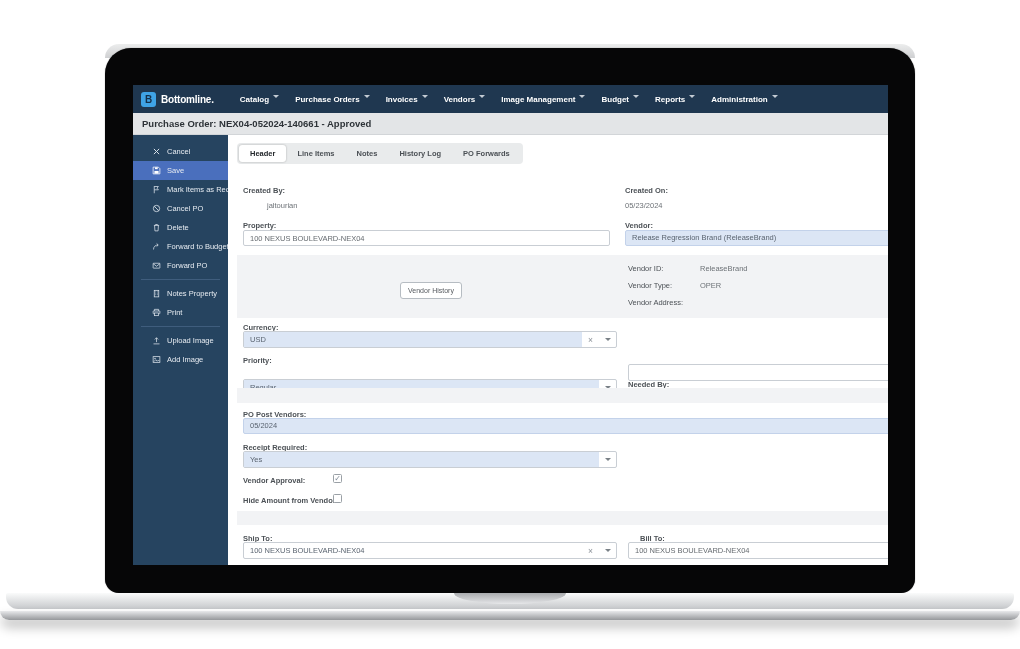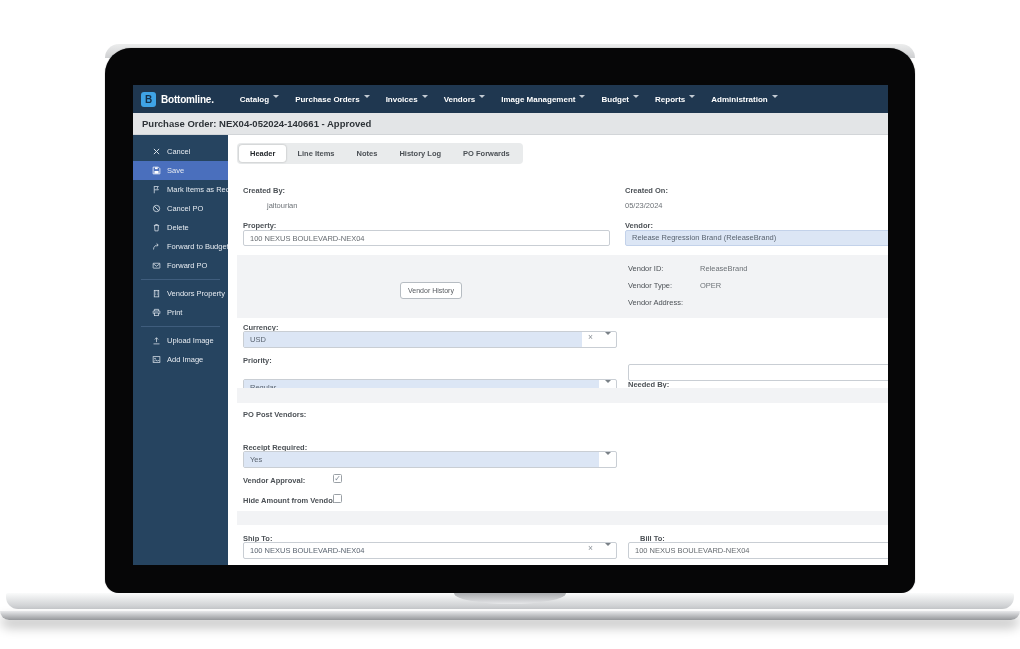--- a/index.html
+++ b/index.html
@@ -61,21 +61,21 @@
             color:#4b5055; border-radius:3px; cursor:pointer; white-space:nowrap; }
   .tab.active { background:#fff; color:#23272b; box-shadow:0 0 2px rgba(0,0,0,.3); }
 
   .label { position:absolute; font-size:7.5px; font-weight:bold; color:#4c5156; white-space:nowrap; }
   .value { position:absolute; font-size:7.5px; color:#6d7277; white-space:nowrap; }
   .tinput { position:absolute; height:16px; border:1px solid #c9ced4; background:#fff; border-radius:2px;
             font-size:7.5px; color:#666b70; padding:0 6px; font-family:inherit; }
   .bluebox { position:absolute; height:16px; background:#dce6f5; border:1px solid #c3d2ea; border-radius:2px;
             font-size:7.5px; color:#5a6470; line-height:14px; padding-left:6px; white-space:nowrap; overflow:hidden; }
   .select { position:absolute; height:17px; border:1px solid #c9ced4; background:#fff; border-radius:2px;
-            display:flex; align-items:flex-start; cursor:pointer; }
+            display:flex; align-items:center; cursor:pointer; }
   .select .fill { flex:1; font-size:7.5px; color:#5a6470; line-height:15px; padding-left:6px;
             white-space:nowrap; overflow:hidden; }
   .select .fill.blue { background:#dce6f5; }
   .select .clr { width:17px; display:flex; align-items:center; justify-content:center;
             color:#8a9097; font-size:8.5px; }
   .select .car { width:17px; display:flex; align-items:center; justify-content:center; }
   .car .tri { border-top-color:#7a8187; }
 
   .panel { position:absolute; background:#f2f3f5; }
   .vh-btn { position:absolute; left:172px; top:147px; width:62px; height:17px; background:#fff;
@@ -188,21 +188,21 @@
               <path d="M1.5 3.5 6 7l4.5-3.5" stroke="#dce4ec" stroke-width="1" fill="none"></path>
             </svg>
           <span>Forward PO</span>
         </div>
         <div class="side-divider"></div>
         <div class="side-item">
           <svg width="9" height="9" viewBox="0 0 12 12">
               <rect x="3" y="1.8" width="6" height="8.7" stroke="#dce4ec" stroke-width="1" fill="none"></rect>
               <path d="M4.5 3.7h1M6.6 3.7h1M4.5 5.6h1M6.6 5.6h1M4.5 7.5h1M6.6 7.5h1" stroke="#dce4ec" stroke-width=".9"></path>
             </svg>
-          <span>Vendors Property</span>
+          <span>Notes Property</span>
         </div>
         <div class="side-item">
           <svg width="9" height="9" viewBox="0 0 12 12">
               <path d="M3.2 4V1.8h5.6V4" stroke="#dce4ec" stroke-width="1" fill="none"></path>
               <rect x="1.5" y="4" width="9" height="3.6" rx=".5" stroke="#dce4ec" stroke-width="1" fill="none"></rect>
               <rect x="3.2" y="6.6" width="5.6" height="3.6" fill="#264460" stroke="#dce4ec" stroke-width="1"></rect>
             </svg>
           <span>Print</span>
         </div>
         <div class="side-divider"></div>
@@ -266,20 +266,21 @@
           <div class="car">
               <span class="tri"></span>
             </div>
         </div>
         <div class="label" style="left:400px; top:221px;margin-top:24px;">Needed By:</div>
         <input class="tinput" style="left: 400px; top: 229px; width: 262px; height: 17px;" value="">
 
         <div class="panel" style="left:9px; top:253px; width:651px; height:15px;"></div>
 
         <div class="label" style="left:15px; top:275px;">PO Post Vendors:</div>
+        <div class="bluebox" style="left:15px; top:283px; width:648px;">05/2024</div>
 
         <div class="label" style="left:15px; top:308px;">Receipt Required:</div>
         <div class="select" style="left:15px; top:316px; width:374px;">
           <div class="fill blue">Yes</div>
           <div class="car">
               <span class="tri"></span>
             </div>
         </div>
 
         <div class="label" style="left:15px; top:341px;">Vendor Approval:</div>

